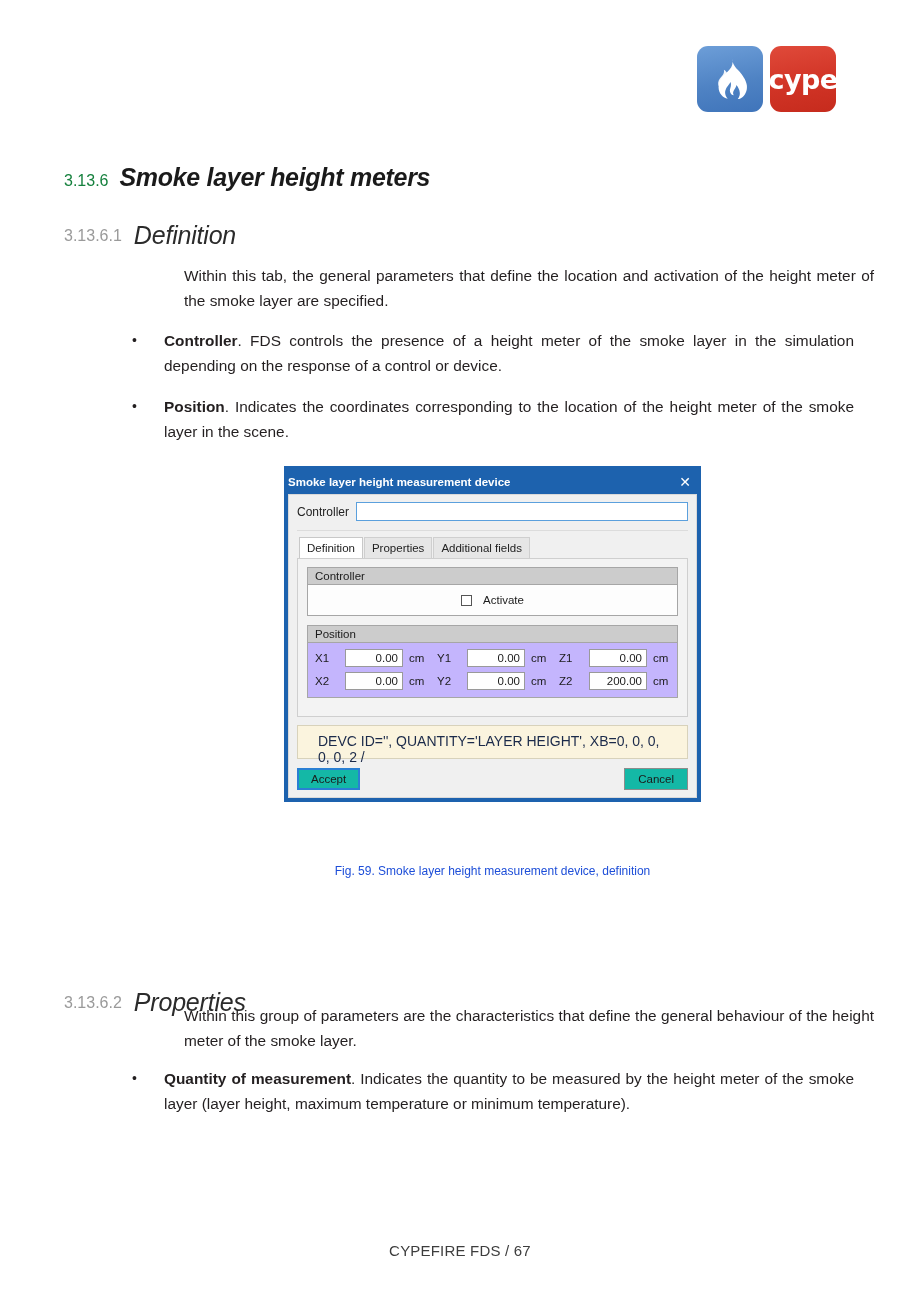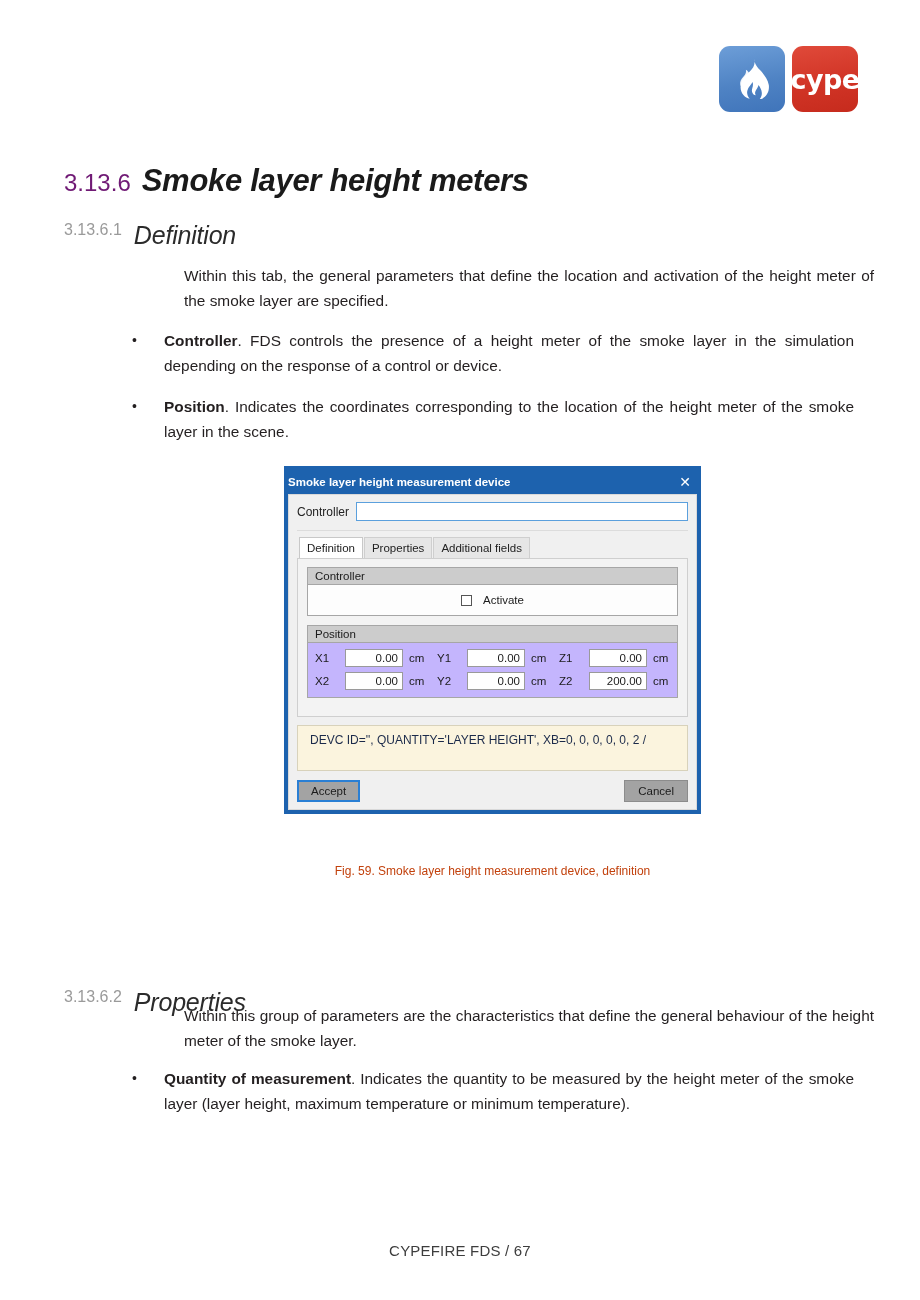--- a/index.html
+++ b/index.html
@@ -7,47 +7,47 @@
     width:920px; height:1300px;
     background:#ffffff;
     font-family:"Liberation Sans", sans-serif;
     color:#231f20;
     position:relative;
     overflow:hidden;
   }
 
   
   .logo-wrap{
-    position:absolute; top:46px; right:62px;
+    position:absolute; top:46px; right:84px;
     display:flex; gap:7px; align-items:center;
   }
   .logo-tile{
     width:66px; height:66px; border-radius:11px;
     display:flex; align-items:center; justify-content:center;
   }
   .logo-blue{ background:linear-gradient(170deg,#6d9ed8 0%,#4f83c4 55%,#3f74ba 100%); }
   .logo-red{ background:linear-gradient(170deg,#e04a3a 0%,#d13426 55%,#c62b1d 100%); }
   .logo-red .cype-text{
     color:#fff; font-size:27px; font-weight:bold; letter-spacing:-0.5px;
     font-family:"DejaVu Sans", sans-serif; line-height:1;
   }
 
   
   .h1-row{
     position:absolute; left:64px; top:163px;
     display:flex; align-items:baseline; gap:11px;
   }
-  .h1-num{ font-size:24px; color:#701a75; font-weight:normal; }
+  .h1-num{ font-size:16px; color:#15803d; font-weight:normal; }
   .h1-title{
-    font-size:31px; font-style:italic; font-weight:bold;
+    font-size:25px; font-style:italic; font-weight:bold;
     color:#1a1a1a; letter-spacing:-0.3px;
   }
   .h2-row{
     position:absolute; left:64px;
-    display:flex; align-items:flex-start; gap:12px;
+    display:flex; align-items:center; gap:12px;
   }
   .h2-row.def{ top:221px; }
   .h2-row.props{ top:988px; }
   .h2-num{ font-size:16px; color:#9a9a9a; }
   .h2-title{
     font-size:25px; font-style:italic; color:#2b2b2b;
     letter-spacing:-0.2px;
   }
 
   
@@ -143,39 +143,39 @@
   .pos-inp{
     width:58px; height:18px; background:#fff; border:1px solid #9a9a9a;
     box-sizing:border-box; text-align:right; padding-right:4px;
     font-size:11.5px; line-height:16px; color:#1b1b1b;
   }
   .pos-unit{ width:28px; font-size:11.5px; color:#1b1b1b; padding-left:6px; }
 
   
   .code-box{
     background:#fbf4de; border:1px solid #d8d2bb;
-    padding:7px 12px; margin-top:8px; height:46px;
-    font-size:12px; color:#1b2a4a; box-sizing:border-box;
+    padding:7px 20px; margin-top:8px; height:34px;
+    font-size:14px; color:#1b2a4a; box-sizing:border-box;
   }
 
   
   .dlg-foot{
     display:flex; align-items:center; justify-content:space-between;
     margin-top:9px;
   }
   .btn{
-    font-size:11.5px; color:#1b1b1b; background:#a3a3a3;
+    font-size:11.5px; color:#1b1b1b; background:#14b8a6;
     border:1px solid #8c8c8c; padding:3px 13px; line-height:14px;
   }
   .btn.default{ border:2px solid #2a7fd4; padding:2px 12px; }
 
   
   .caption{
     position:absolute; left:284px; top:864px; width:417px;
-    text-align:center; font-size:12px; color:#c2410c;
+    text-align:center; font-size:12px; color:#1d4ed8;
   }
 
   
   .pg-foot{
     position:absolute; left:0; right:0; top:1242px;
     text-align:center; font-size:15px; color:#3d3d3d;
     letter-spacing:0.2px;
   }
 </style>
 </head>

